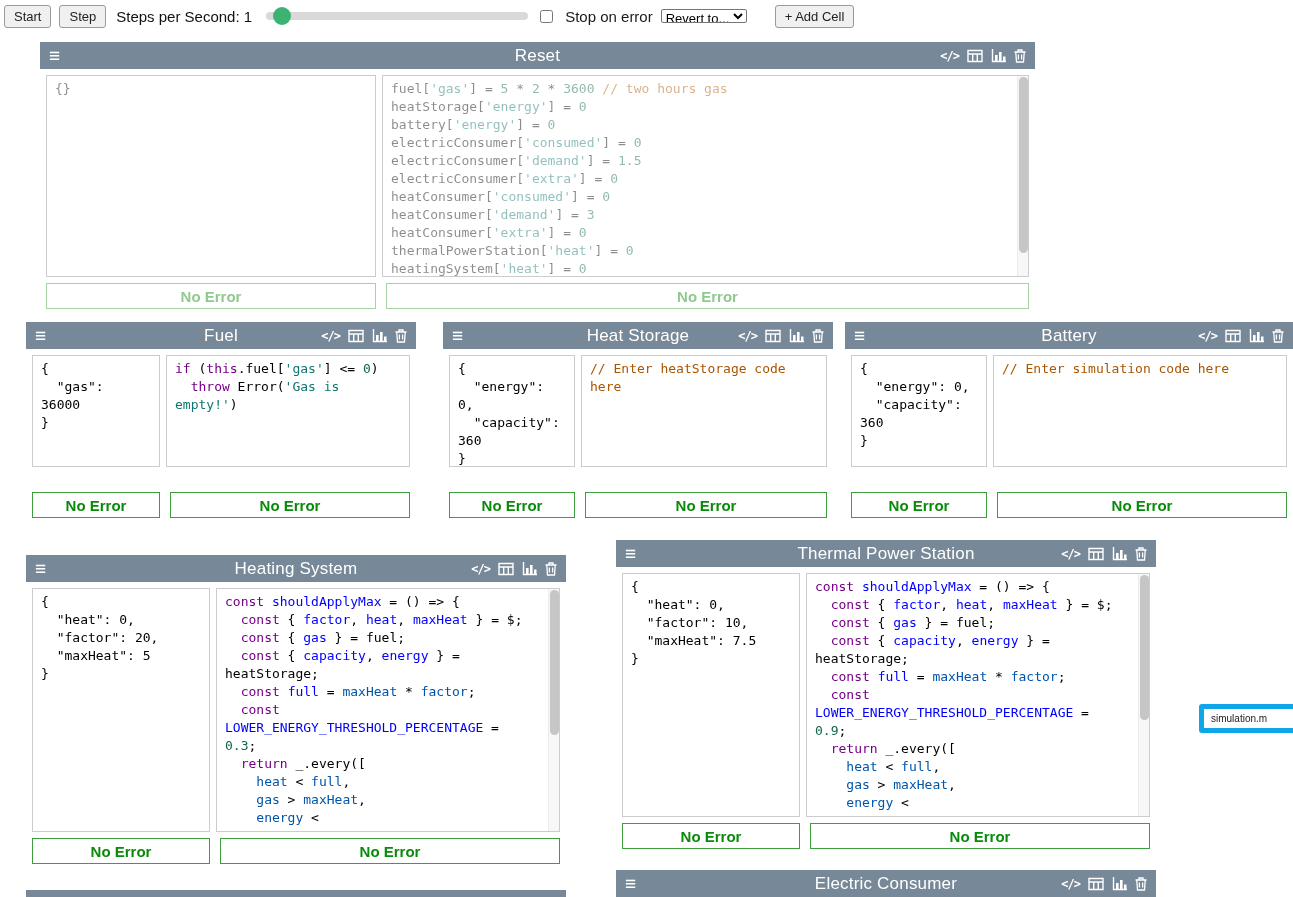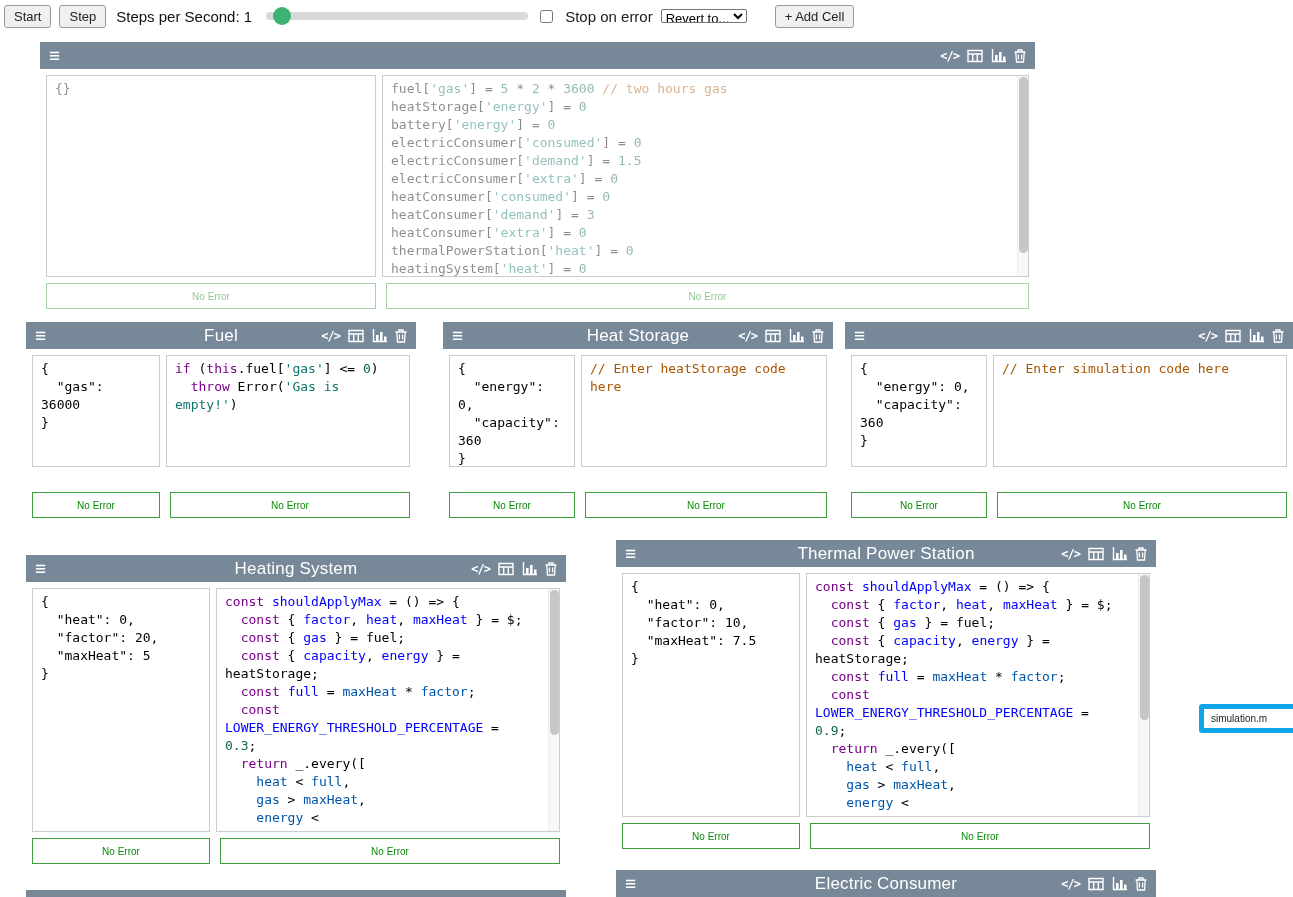--- a/index.html
+++ b/index.html
@@ -51,21 +51,21 @@
   .tk-s{color:#0f766e}   
   .tk-c{color:#a50}   
   .tk-p{color:inherit}
 
   .fake-scrollbar{position:absolute;top:0;right:0;bottom:0;width:11px;background:#f7f7f7;
     border-left:1px solid #ececec}
   .fake-thumb{width:9px;margin:1px;background:#c6c6c6;border-radius:5px}
 
   .error-row{flex:0 0 auto;display:flex;gap:10px;padding:0 6px 6px;margin-top:auto}
   .error-box{height:26px;border:1px solid var(--ok-border,#3c9e3c);color:var(--ok-text,#0a8a0a);
-    font-weight:400;font-size:10px;display:flex;align-items:center;justify-content:center;background:#fff}
+    font-weight:700;font-size:15px;display:flex;align-items:center;justify-content:center;background:#fff}
   .error-box.grow{flex:1}
   .cell.disabled .error-box{opacity:.45}
 
   
   .link-preview{position:absolute;left:1199px;top:704px;width:114px;height:29px;background:#fff;
     border:5px solid #0ea5e9;border-radius:3px;font-size:10px;color:#222;display:flex;
     align-items:center;padding-left:7px;white-space:nowrap;overflow:hidden;z-index:5}
 </style>
 </head>
 <body>
@@ -84,20 +84,21 @@
     <span class="tb-check-label">Stop on error</span>
     <select>
       <option>Revert to...</option>
     </select>
     <button class="btn add-cell">+ Add Cell</button>
   </div>
 
   <section class="cell disabled" style="left:40px;top:42px;width:995px;height:273px">
     <header class="cell-header">
       <span class="hamburger">≡</span>
+      <span class="cell-title">Reset</span>
       <span class="header-icons">
           <span class="icn code-icn">&lt;/&gt;</span>
           <svg class="icn" width="16" height="14" viewBox="0 0 16 14">
             <path fill="none" stroke="#fff" stroke-width="1.4" d="M1 1.5h14v11H1zM1 5h14M5.7 5v7.5M10.3 5v7.5"></path>
           </svg>
           <svg class="icn" width="15" height="14" viewBox="0 0 15 14">
             <path fill="none" stroke="#fff" stroke-width="1.4" d="M1.5 0v12.5H15"></path>
             <rect x="4" y="6" width="2.6" height="6.5" fill="#fff"></rect>
             <rect x="8" y="3" width="2.6" height="9.5" fill="#fff"></rect>
             <rect x="12" y="7.5" width="2.5" height="5" fill="#fff"></rect>
@@ -196,20 +197,21 @@
     </div>
     <div class="error-row">
       <div class="error-box" style="width:126px">No Error</div>
       <div class="error-box grow">No Error</div>
     </div>
   </section>
 
   <section class="cell short" style="left:845px;top:322px;width:448px;height:202px">
     <header class="cell-header">
       <span class="hamburger">≡</span>
+      <span class="cell-title">Battery</span>
       <span class="header-icons">
           <span class="icn code-icn">&lt;/&gt;</span>
           <svg class="icn" width="16" height="14" viewBox="0 0 16 14">
             <path fill="none" stroke="#fff" stroke-width="1.4" d="M1 1.5h14v11H1zM1 5h14M5.7 5v7.5M10.3 5v7.5"></path>
           </svg>
           <svg class="icn" width="15" height="14" viewBox="0 0 15 14">
             <path fill="none" stroke="#fff" stroke-width="1.4" d="M1.5 0v12.5H15"></path>
             <rect x="4" y="6" width="2.6" height="6.5" fill="#fff"></rect>
             <rect x="8" y="3" width="2.6" height="9.5" fill="#fff"></rect>
             <rect x="12" y="7.5" width="2.5" height="5" fill="#fff"></rect>

